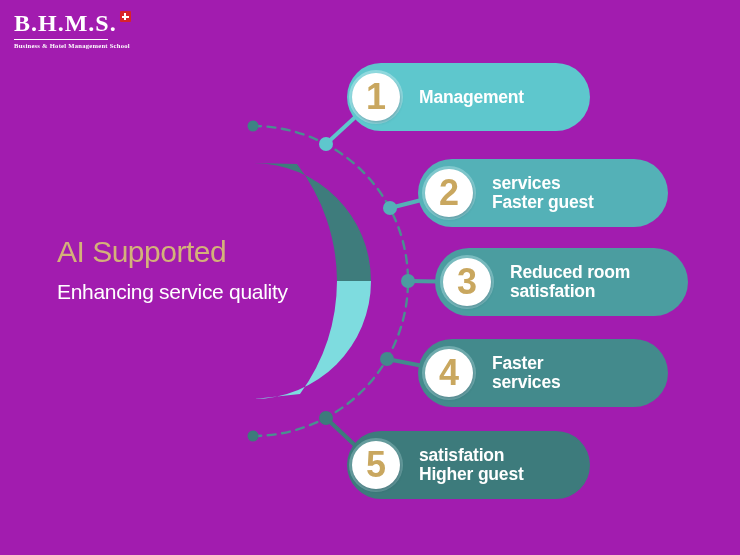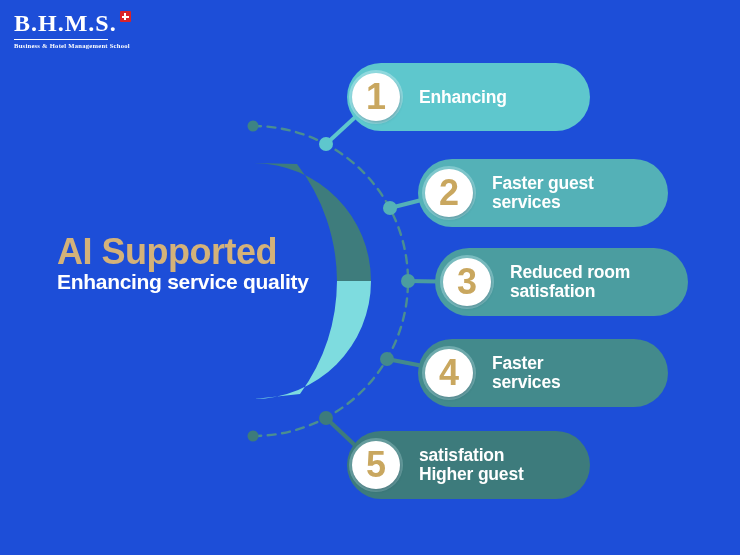--- a/index.html
+++ b/index.html
@@ -1,18 +1,18 @@
 <!DOCTYPE html>
 <html><head>
 <meta charset="utf-8">
 <style>
   html,body{margin:0;padding:0;background:#1f2747;}
   .canvas{
     position:relative;width:740px;height:555px;overflow:hidden;
-    background:#1d4ed8;
+    background:#a21caf;
     font-family:"Liberation Sans","DejaVu Sans",sans-serif;
   }
   svg{position:absolute;left:0;top:0;}
 
   
   .logo{position:absolute;left:14px;top:10px;color:#ffffff;}
   .logo-top{display:flex;align-items:flex-start;}
   .logo-acronym{
     font-family:"Liberation Serif","DejaVu Serif",serif;
     font-weight:bold;font-size:24px;letter-spacing:1px;line-height:26px;
@@ -28,26 +28,26 @@
   .swiss-square::after{left:2px;top:4.5px;width:7px;height:2px;}
   .logo-rule{width:94px;height:1px;background:#ffffff;margin-top:3px;}
   .logo-tagline{
     font-family:"Liberation Serif","DejaVu Serif",serif;
     font-weight:bold;font-size:6.6px;letter-spacing:0.25px;margin-top:2px;white-space:nowrap;
   }
 
   
   .title{position:absolute;left:57px;top:236px;}
   .title-main{
-    color:#d4b279;font-weight:bold;font-size:36px;line-height:31px;letter-spacing:-0.5px;
+    color:#d4b279;font-weight:normal;font-size:30px;line-height:31px;letter-spacing:-0.5px;
     white-space:nowrap;
   }
   .title-sub{
-    color:#ffffff;font-weight:bold;font-size:21px;line-height:24px;letter-spacing:-0.3px;
-    margin-top:3px;white-space:nowrap;
+    color:#ffffff;font-weight:normal;font-size:21px;line-height:24px;letter-spacing:-0.3px;
+    margin-top:13px;white-space:nowrap;
   }
 
   
   .pill{
     position:absolute;height:68px;border-radius:34px;
     display:flex;align-items:center;
   }
   .pill-1{left:347px;top:63px;width:241px;background:#5ec7cd;padding-left:2px;}
   .pill-2{left:418px;top:159px;width:246px;background:#54b1b7;padding-left:4px;}
   .pill-3{left:435px;top:248px;width:248px;background:#4b9da0;padding-left:5px;}
@@ -126,33 +126,33 @@
     <div class="title-sub">Enhancing service quality</div>
   </div>
 
   <div class="pill pill-1">
     <div class="num-ring">
       <div class="num-circle">
         <span class="num">1</span>
       </div>
     </div>
     <div class="pill-label">
-      <span>Enhancing</span>
+      <span>Management</span>
     </div>
   </div>
 
   <div class="pill pill-2">
     <div class="num-ring">
       <div class="num-circle">
         <span class="num">2</span>
       </div>
     </div>
     <div class="pill-label">
+      <span>services</span>
       <span>Faster guest</span>
-      <span>services</span>
     </div>
   </div>
 
   <div class="pill pill-3">
     <div class="num-ring">
       <div class="num-circle">
         <span class="num">3</span>
       </div>
     </div>
     <div class="pill-label">

